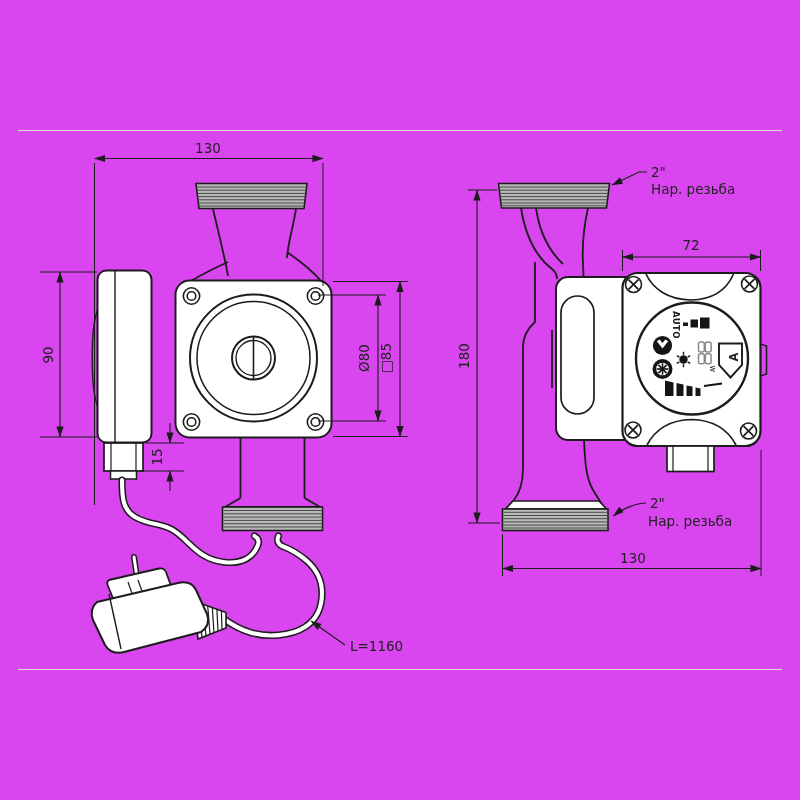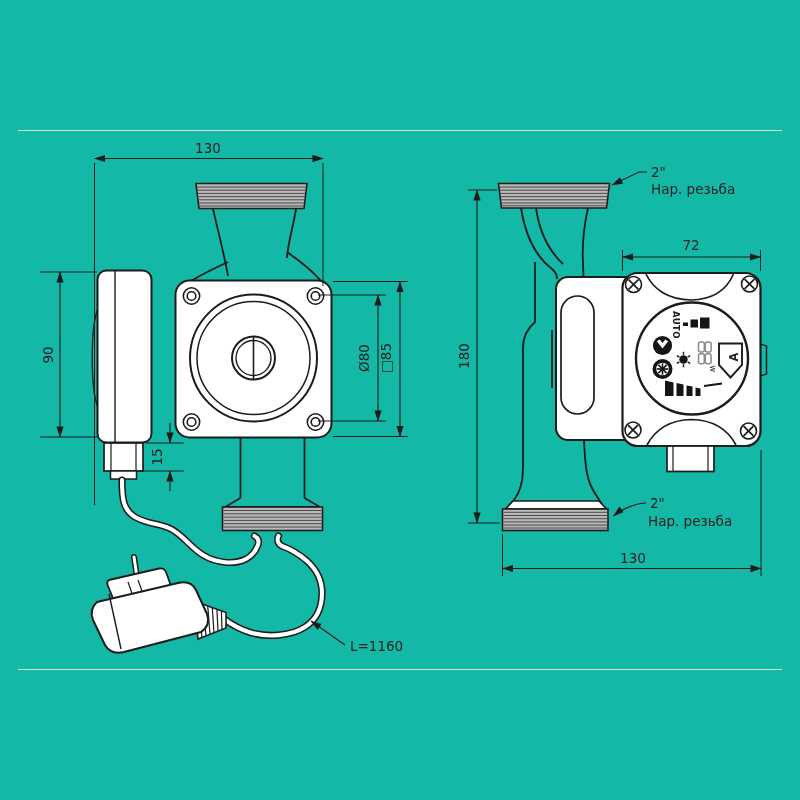--- a/index.html
+++ b/index.html
@@ -1,16 +1,16 @@
 <!DOCTYPE html>
 <html><head>
 <meta charset="utf-8">
 <style>
   html,body{margin:0;padding:0;background:#ffffff;}
-  #stage{width:800px;height:800px;position:relative;background:#14b8a6;overflow:hidden;}
+  #stage{width:800px;height:800px;position:relative;background:#d946ef;overflow:hidden;}
   svg{display:block;}
   text{font-family:"DejaVu Sans","Liberation Sans",sans-serif;fill:#222;}
   .dim-text{font-size:13.5px;}
   .panel-text{font-weight:bold;}
   .geo{stroke:#1c1c1c;fill:none;}
 </style>
 </head>
 <body>
 
 <div id="stage">

